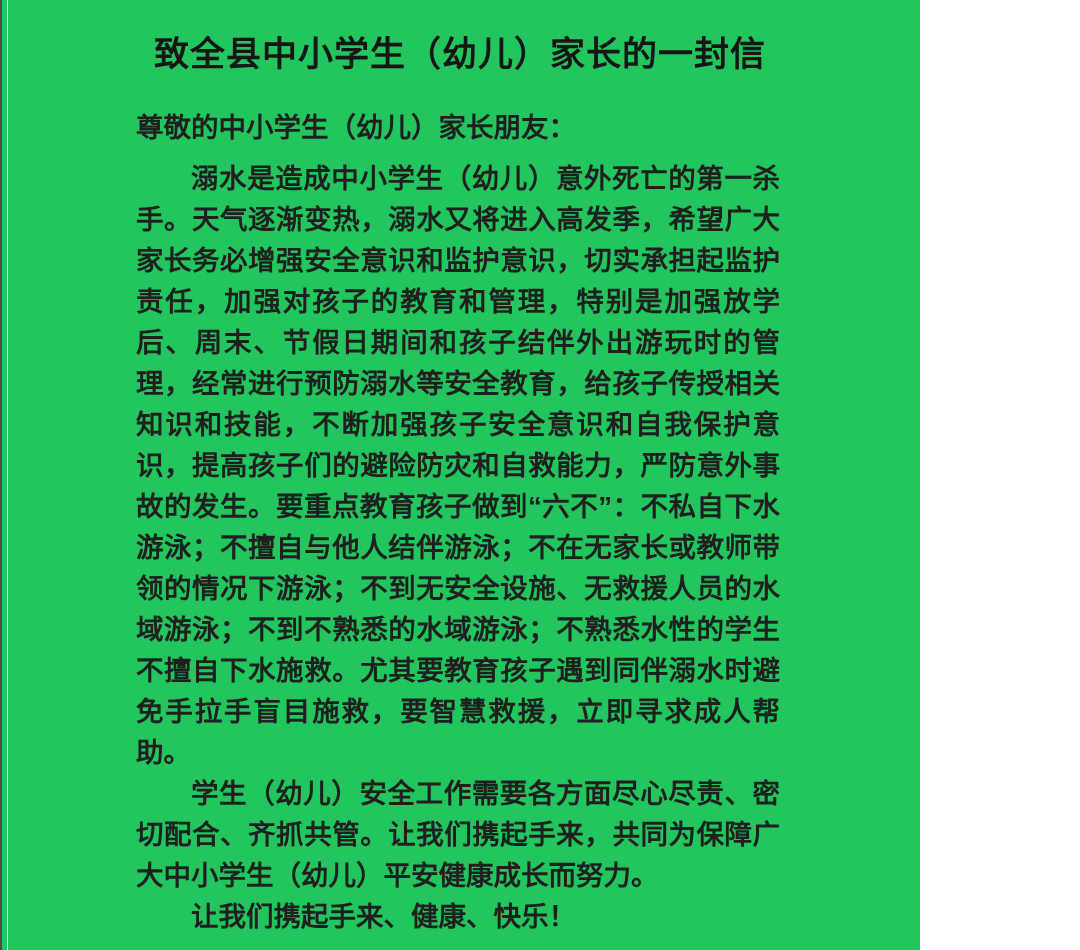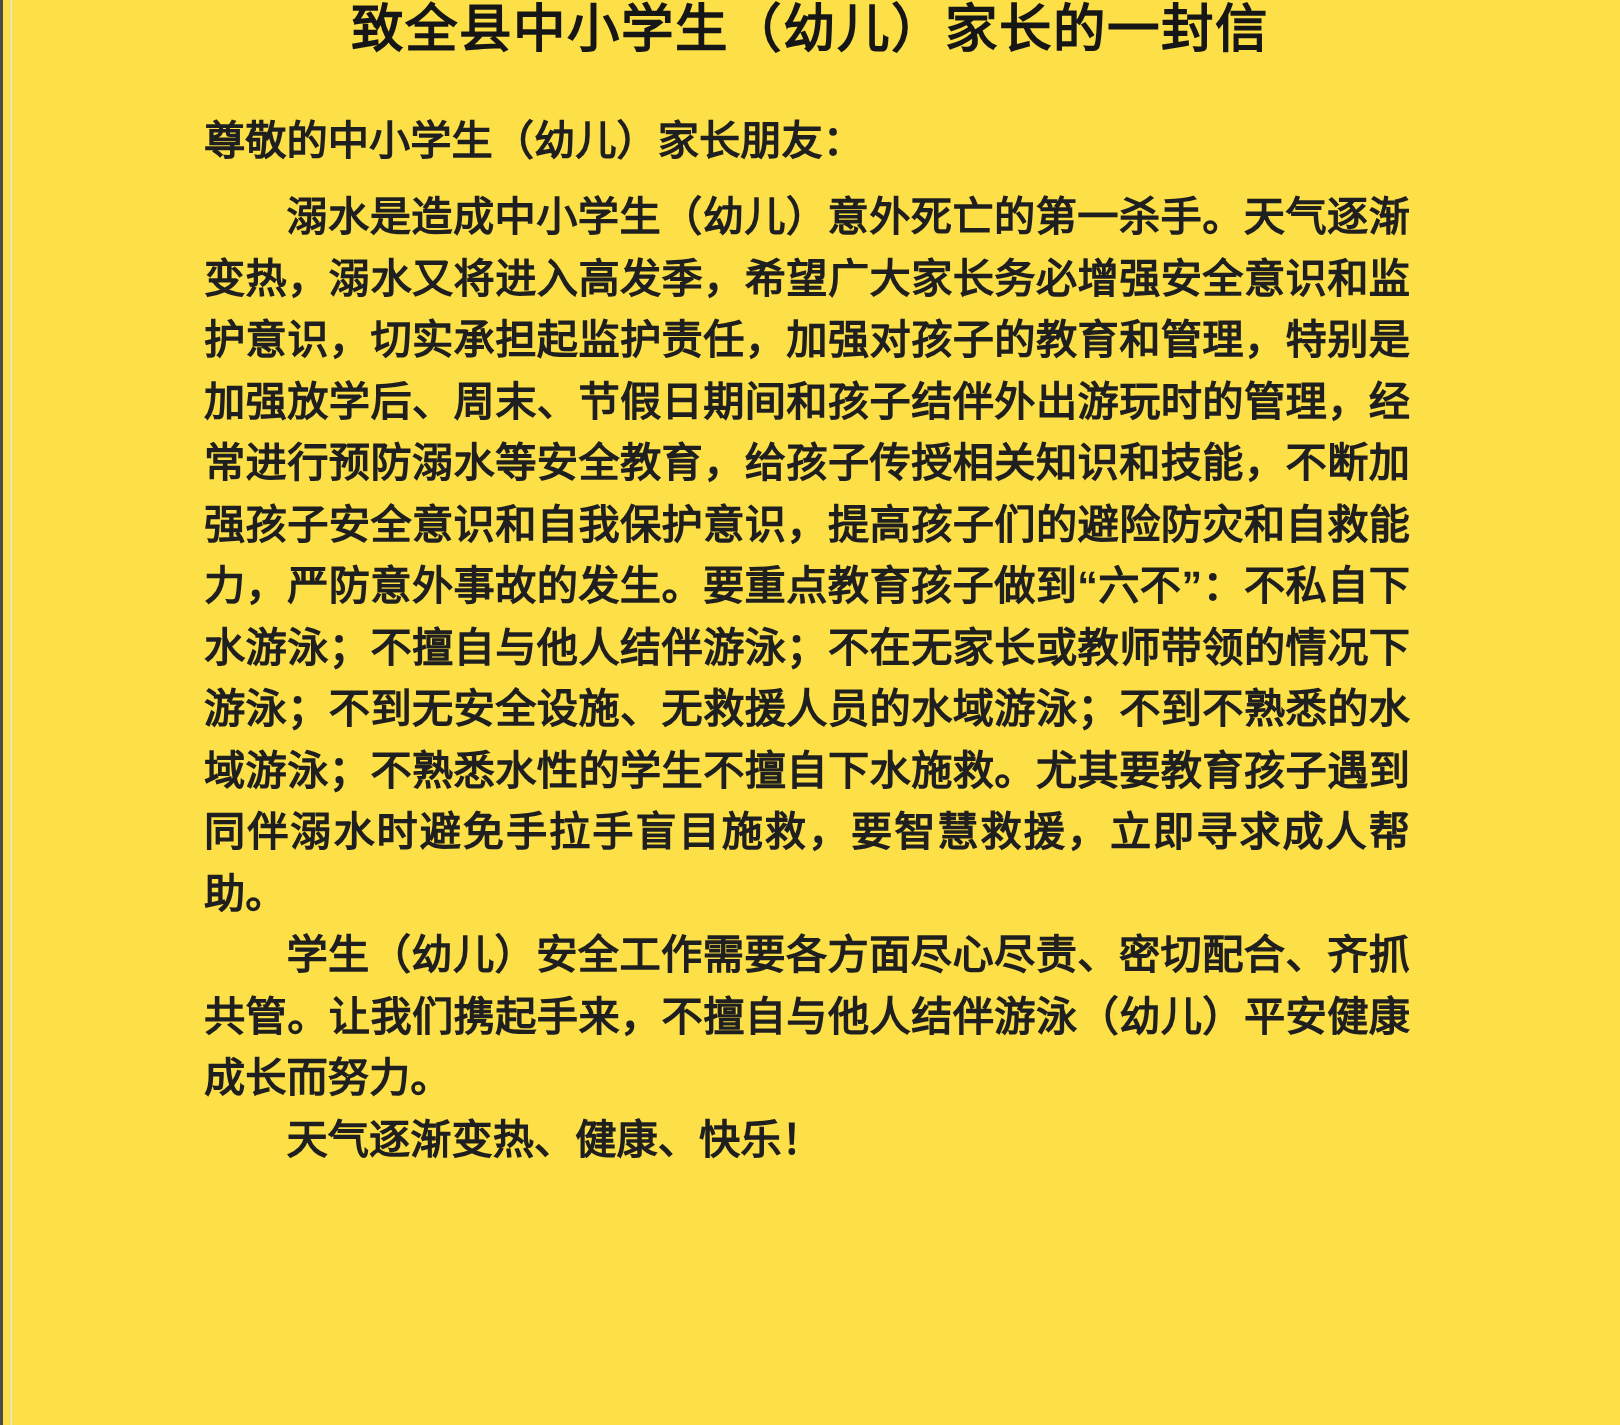--- a/index.html
+++ b/index.html
@@ -2,27 +2,28 @@
 <html lang="zh-CN"><head>
 <meta charset="utf-8">
 <style>
   html, body {
     margin: 0;
     padding: 0;
     background: #ffffff;
   }
   .page {
     position: relative;
-    width: 1080px;
+    width: 920px;
     height: 950px;
-    background: #fde047;
+    background: #22c55e;
     overflow: hidden;
     font-family: "Liberation Sans", sans-serif;
     color: #1f1f1f;
     box-sizing: border-box;
+    padding-top: 34px;
   }
   .edge-line {
     position: absolute;
     left: 0;
     top: 0;
     width: 2px;
     height: 100%;
     background: #4c4c4c;
   }
   .edge-line-faint {
@@ -78,20 +79,20 @@
   <div class="edge-line"></div>
   <div class="edge-line-faint"></div>
 
   <h1 class="title">致全县中小学生（幼儿）家长的一封信</h1>
 
   <div class="letter-body">
     <div class="salutation">尊敬的中小学生（幼儿）家长朋友：</div>
 
     <p class="para">溺水是造成中小学生（幼儿）意外死亡的第一杀手。天气逐渐变热，溺水又将进入高发季，希望广大家长务必增强安全意识和监护意识，切实承担起监护责任，加强对孩子的教育和管理，特别是加强放学后、周末、节假日期间和孩子结伴外出游玩时的管理，经常进行预防溺水等安全教育，给孩子传授相关知识和技能，不断加强孩子安全意识和自我保护意识，提高孩子们的避险防灾和自救能力，严防意外事故的发生。要重点教育孩子做到“六不”：不私自下水游泳；不擅自与他人结伴游泳；不在无家长或教师带领的情况下游泳；不到无安全设施、无救援人员的水域游泳；不到不熟悉的水域游泳；不熟悉水性的学生不擅自下水施救。尤其要教育孩子遇到同伴溺水时避免手拉手盲目施救，要智慧救援，立即寻求成人帮助。</p>
 
-    <p class="para">学生（幼儿）安全工作需要各方面尽心尽责、密切配合、齐抓共管。让我们携起手来，不擅自与他人结伴游泳（幼儿）平安健康成长而努力。</p>
+    <p class="para">学生（幼儿）安全工作需要各方面尽心尽责、密切配合、齐抓共管。让我们携起手来，共同为保障广大中小学生（幼儿）平安健康成长而努力。</p>
 
-    <p class="para">天气逐渐变热、健康、快乐！</p>
+    <p class="para">让我们携起手来、健康、快乐！</p>
 
     <div class="signature-block">
     </div>
   </div>
 </div>
 
 </body></html>

